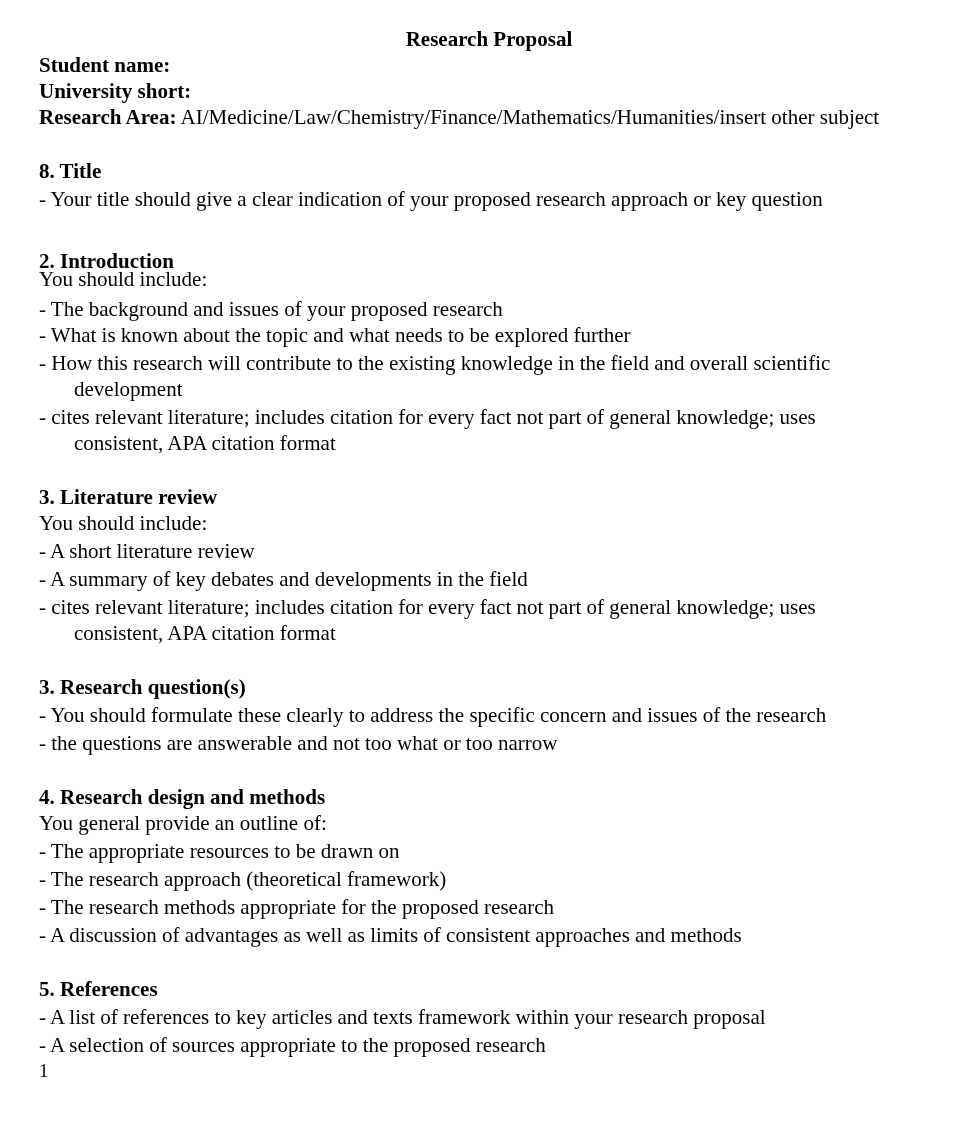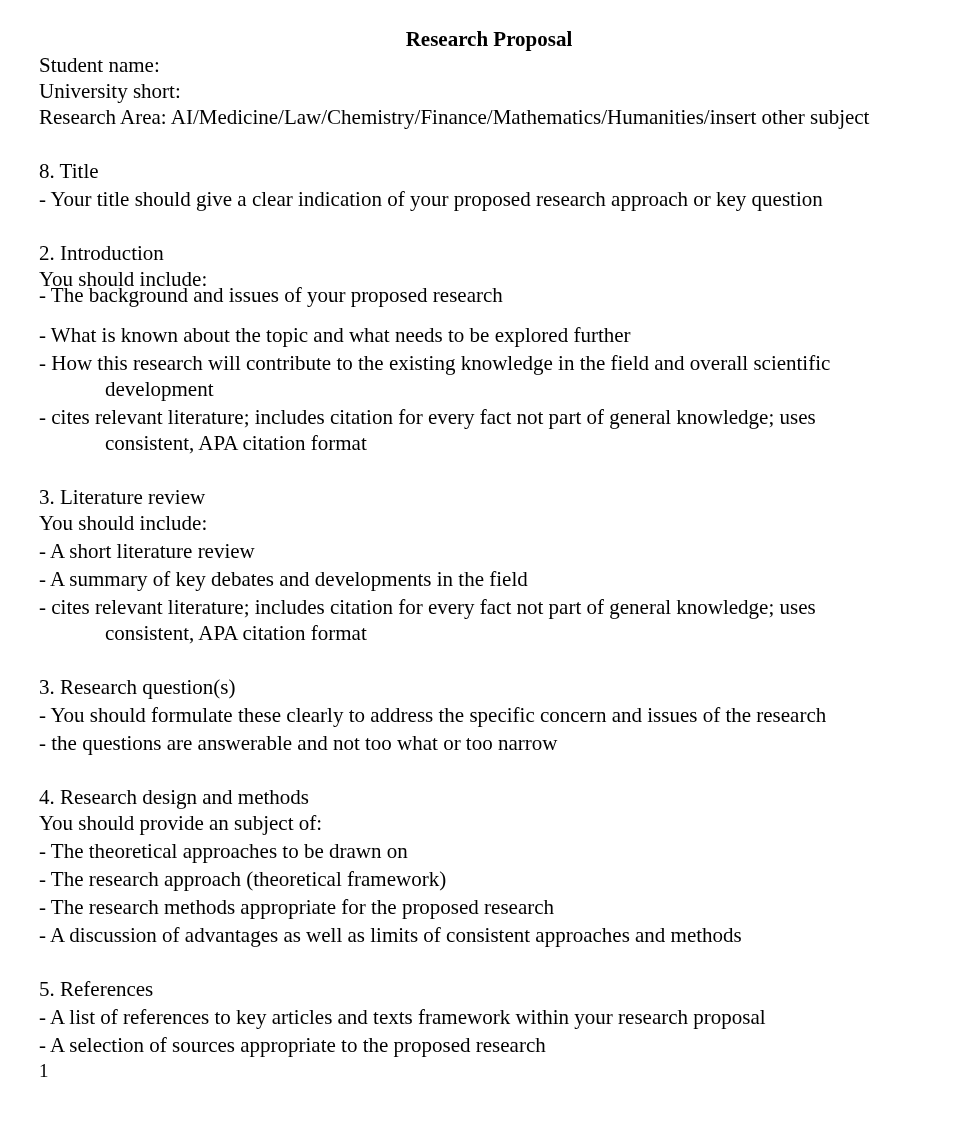--- a/index.html
+++ b/index.html
@@ -3,59 +3,59 @@
 <meta charset="utf-8">
 <style>
   html, body { margin: 0; padding: 0; background: #ffffff; }
   body {
     width: 964px; height: 1140px; position: relative; overflow: hidden;
     font-family: "Liberation Serif", "DejaVu Serif", serif;
     color: #000000; font-size: 21px;
   }
   .line { position: absolute; left: 39px; white-space: nowrap; line-height: 26px; }
   .title { position: absolute; left: 0; width: 978px; text-align: center; top: 26px; font-weight: bold; line-height: 26px; }
-  .b { font-weight: normal; }
-  .cont { left: 74px; margin-left: 31px; }
+  .b { font-weight: bold; }
+  .cont { left: 74px; }
 </style>
 </head>
 <body>
 
 <div>
   <div class="title">Research Proposal</div>
 
   <div class="line b" style="top:52px">Student name:</div>
   <div class="line b" style="top:78px">University short:</div>
   <div class="line" style="top:104px"><span class="b">Research Area:</span><span> AI/Medicine/Law/Chemistry/Finance/Mathematics/Humanities/insert other subject</span></div>
 
   <div class="line b" style="top:158px">8. Title</div>
   <div class="line" style="top:186px">- Your title should give a clear indication of your proposed research approach or key question</div>
 
-  <div class="line b" style="top:240px">2. Introduction</div>
+  <div class="line b" style="top:248px">2. Introduction</div>
   <div class="line" style="top:266px">You should include:</div>
-  <div class="line" style="top:282px">- The background and issues of your proposed research</div>
+  <div class="line" style="top:296px">- The background and issues of your proposed research</div>
   <div class="line" style="top:322px">- What is known about the topic and what needs to be explored further</div>
   <div class="line" style="top:350px">- How this research will contribute to the existing knowledge in the field and overall scientific</div>
   <div class="line cont" style="top:376px">development</div>
   <div class="line" style="top:404px">- cites relevant literature; includes citation for every fact not part of general knowledge; uses</div>
   <div class="line cont" style="top:430px">consistent, APA citation format</div>
 
   <div class="line b" style="top:484px">3. Literature review</div>
   <div class="line" style="top:510px">You should include:</div>
   <div class="line" style="top:538px">- A short literature review</div>
   <div class="line" style="top:566px">- A summary of key debates and developments in the field</div>
   <div class="line" style="top:594px">- cites relevant literature; includes citation for every fact not part of general knowledge; uses</div>
   <div class="line cont" style="top:620px">consistent, APA citation format</div>
 
   <div class="line b" style="top:674px">3. Research question(s)</div>
   <div class="line" style="top:702px">- You should formulate these clearly to address the specific concern and issues of the research</div>
   <div class="line" style="top:730px">- the questions are answerable and not too what or too narrow</div>
 
   <div class="line b" style="top:784px">4. Research design and methods</div>
-  <div class="line" style="top:810px">You should provide an subject of:</div>
-  <div class="line" style="top:838px">- The theoretical approaches to be drawn on</div>
+  <div class="line" style="top:810px">You general provide an outline of:</div>
+  <div class="line" style="top:838px">- The appropriate resources to be drawn on</div>
   <div class="line" style="top:866px">- The research approach (theoretical framework)</div>
   <div class="line" style="top:894px">- The research methods appropriate for the proposed research</div>
   <div class="line" style="top:922px">- A discussion of advantages as well as limits of consistent approaches and methods</div>
 
   <div class="line b" style="top:976px">5. References</div>
   <div class="line" style="top:1004px">- A list of references to key articles and texts framework within your research proposal</div>
   <div class="line" style="top:1032px">- A selection of sources appropriate to the proposed research</div>
 
   <div class="line" style="top:1058px; font-size:19px;">1</div>
 </div>

